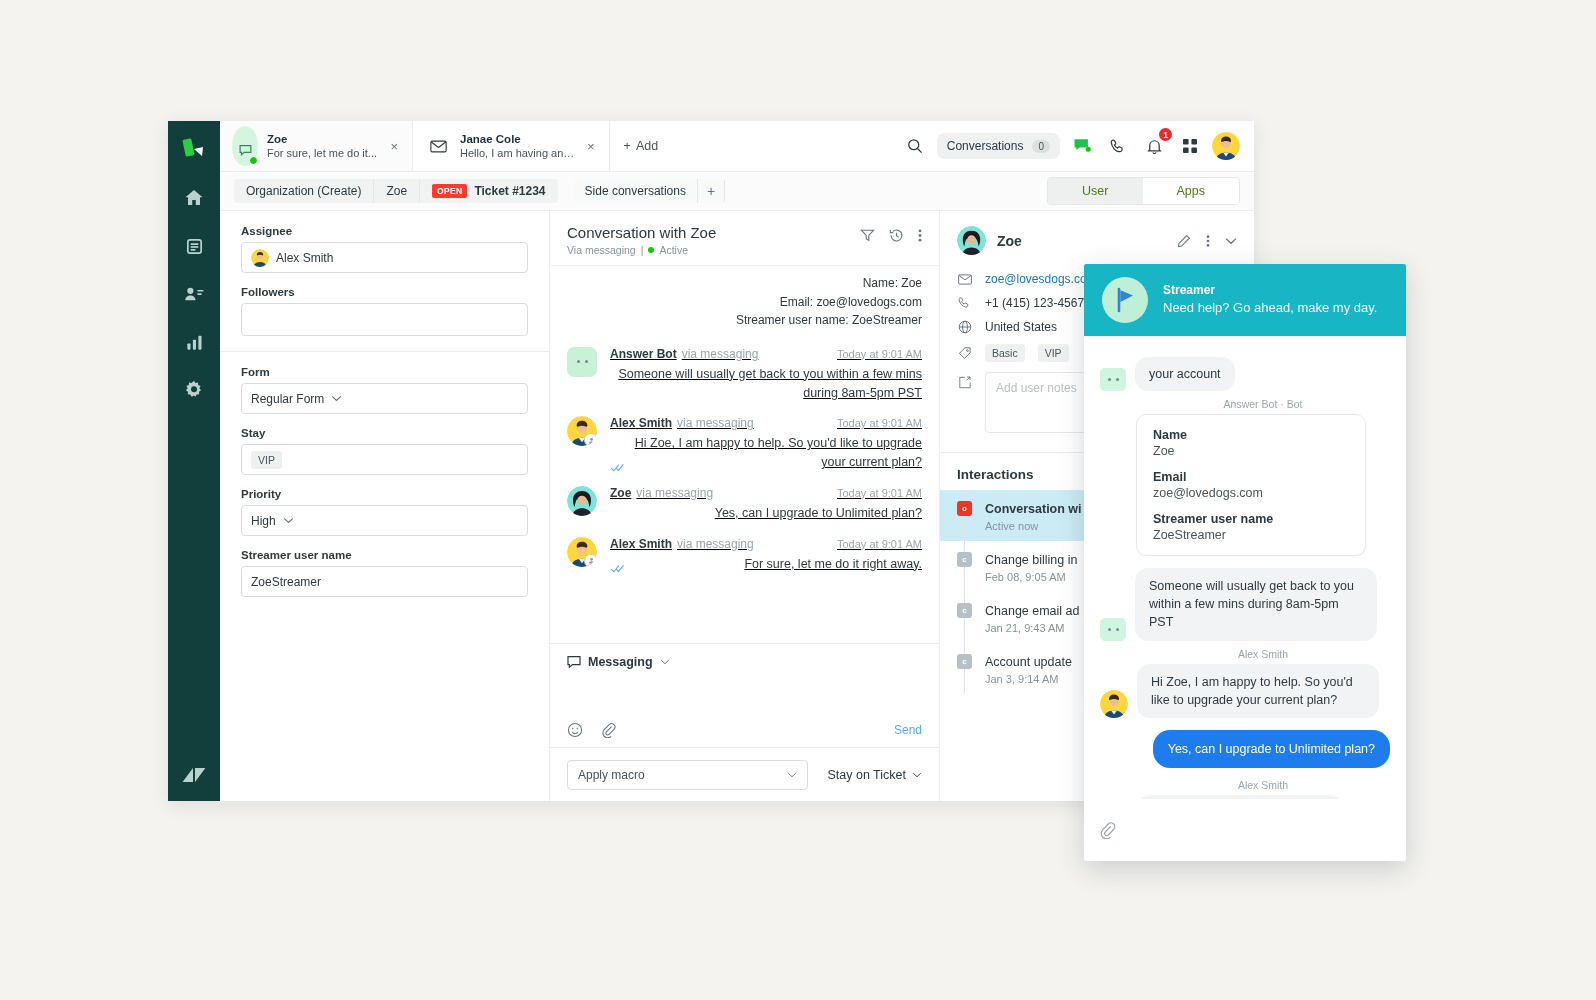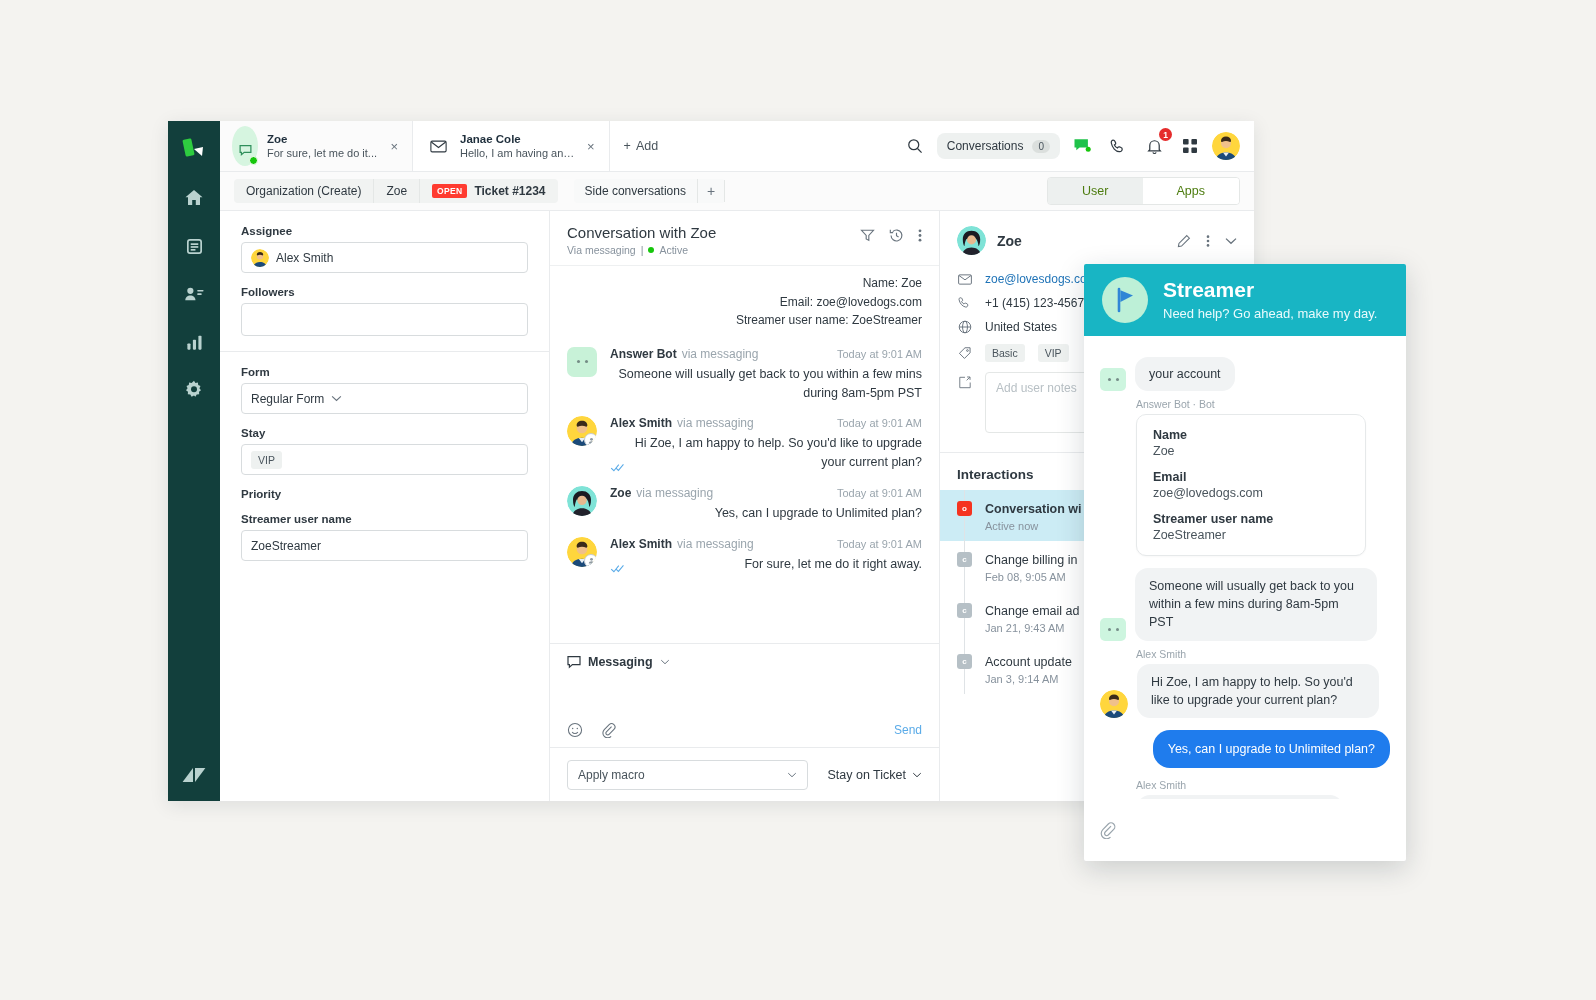--- a/index.html
+++ b/index.html
@@ -95,21 +95,21 @@
   
   .col-conv{flex:1;display:flex;flex-direction:column;min-width:0;border-right:1px solid #e9ebed;background:#fff;}
   .conv-head{padding:13px 17px 9px 17px;display:flex;align-items:flex-start;border-bottom:1px solid #eef0f1;}
   .conv-head h2{margin:0;font-size:15px;color:#2f3941;font-weight:normal;}
   .conv-sub{font-size:10.5px;color:#87929d;margin-top:3px;display:flex;align-items:center;gap:5px;}
   .greendot{width:6px;height:6px;border-radius:50%;background:#16c60c;display:inline-block;}
   .conv-head-icons{margin-left:auto;display:flex;align-items:center;gap:14px;padding-top:4px;}
 
   .msgs{flex:1;padding:0 17px;overflow:hidden;position:relative;text-align:right;}
   .sys-lines{padding:8px 0 6px 62px;font-size:12px;color:#2f3941;line-height:1.55;}
-  .msg{display:flex;gap:13px;padding:11px 0 3px 0;}
+  .msg{display:flex;gap:13px;padding:11px 0 3px 0;text-decoration:underline;}
   .msg-av{width:30px;height:30px;border-radius:50%;flex:0 0 30px;overflow:hidden;position:relative;}
   .msg-av.bot{background:#c8f2d8;border-radius:7px;display:flex;align-items:center;justify-content:center;gap:5px;}
   .bdot{width:3px;height:3px;border-radius:50%;background:#2f3941;opacity:.55;}
   .agent-mark{position:absolute;right:-1px;bottom:-1px;width:12px;height:12px;border-radius:50%;background:#fff;border:1px solid #c7ccd0;display:flex;align-items:center;justify-content:center;}
   .msg-body{flex:1;min-width:0;}
   .msg-meta{display:flex;align-items:baseline;}
   .msg-author{font-size:12px;font-weight:bold;color:#2f3941;}
   .msg-via{font-size:12px;color:#9aa5ad;margin-left:5px;}
   .msg-time{margin-left:auto;font-size:11px;color:#9aa5ad;}
   .msg-text{font-size:12.5px;color:#2f3941;line-height:1.5;margin-top:4px;max-width:360px;}
@@ -152,29 +152,29 @@
   .isub{font-size:11px;color:#87929d;margin-top:3px;}
 
   
   .widget{
     position:absolute;left:1084px;top:264px;width:322px;height:597px;
     background:#fff;border-radius:2px;box-shadow:0 8px 28px rgba(20,40,50,.18);
     display:flex;flex-direction:column;overflow:hidden;
   }
   .w-head{background:#18b5c4;height:72px;display:flex;align-items:center;gap:15px;padding:0 18px;flex:0 0 72px;}
   .w-logo{width:46px;height:46px;border-radius:50%;background:#bdf0d7;display:flex;align-items:center;justify-content:center;flex:0 0 46px;}
-  .w-title{color:#fff;font-size:21px;font-weight:bold;line-height:1.25;}
+  .w-title{color:#fff;font-size:12px;font-weight:bold;line-height:1.25;}
   .w-tag{color:#eafbfd;font-size:13px;line-height:1.3;margin-top:2px;}
   .w-body{flex:1;padding:21px 16px 0 16px;overflow:hidden;}
   .w-row{display:flex;gap:9px;align-items:flex-end;margin-bottom:5px;}
   .w-botav{width:26px;height:23px;border-radius:5px;background:#cdf5df;display:flex;align-items:center;justify-content:center;gap:5px;flex:0 0 26px;}
   .w-ava{width:28px;height:28px;border-radius:50%;overflow:hidden;flex:0 0 28px;}
   .w-bub{background:#f1f3f4;border-radius:13px;padding:9px 14px;font-size:12.5px;color:#2f3941;line-height:1.45;max-width:214px;}
   .w-bub.top{border-radius:13px;padding:8px 14px;}
-  .w-label{font-size:10.5px;color:#9aa5ad;margin:7px 0 4px 36px;}
+  .w-label{font-size:10.5px;color:#9aa5ad;margin:7px 0 4px 36px;text-align:center;}
   .w-card{
     border:1px solid #e6e9ea;border-radius:10px;background:#fff;padding:13px 16px;margin-left:36px;
     width:196px;box-shadow:0 1px 2px rgba(0,0,0,.03);
   }
   .w-card .k{font-size:12.5px;font-weight:bold;color:#2f3941;}
   .w-card .v{font-size:12.5px;color:#49545c;margin-top:2px;margin-bottom:12px;}
   .w-card .v.last{margin-bottom:0;}
   .w-out{justify-content:flex-end;}
   .w-bub.blue{background:#1f7ced;color:#fff;border-radius:17px;padding:10px 15px;max-width:228px;}
   .w-foot{flex:0 0 62px;display:flex;align-items:center;gap:11px;padding:0 14px;}
@@ -385,20 +385,28 @@
             </div>
           </div>
           <div class="fld">
             <div class="fld-label">Stay</div>
             <div class="fld-box">
               <span class="tagchip">VIP</span>
             </div>
           </div>
           <div class="fld">
             <div class="fld-label">Priority</div>
+            <div class="fld-box sel">
+              <span>High</span>
+              <span>
+                <svg width="11" height="7" viewBox="0 0 12 8" fill="none" stroke="#68737d" stroke-width="1.3">
+                    <path d="M1 1.6 L6 6.3 L11 1.6"></path>
+                  </svg>
+              </span>
+            </div>
           </div>
           <div class="fld">
             <div class="fld-label">Streamer user name</div>
             <div class="fld-box">
               <span>ZoeStreamer</span>
             </div>
           </div>
         </div>
 
         <div class="col-conv">

